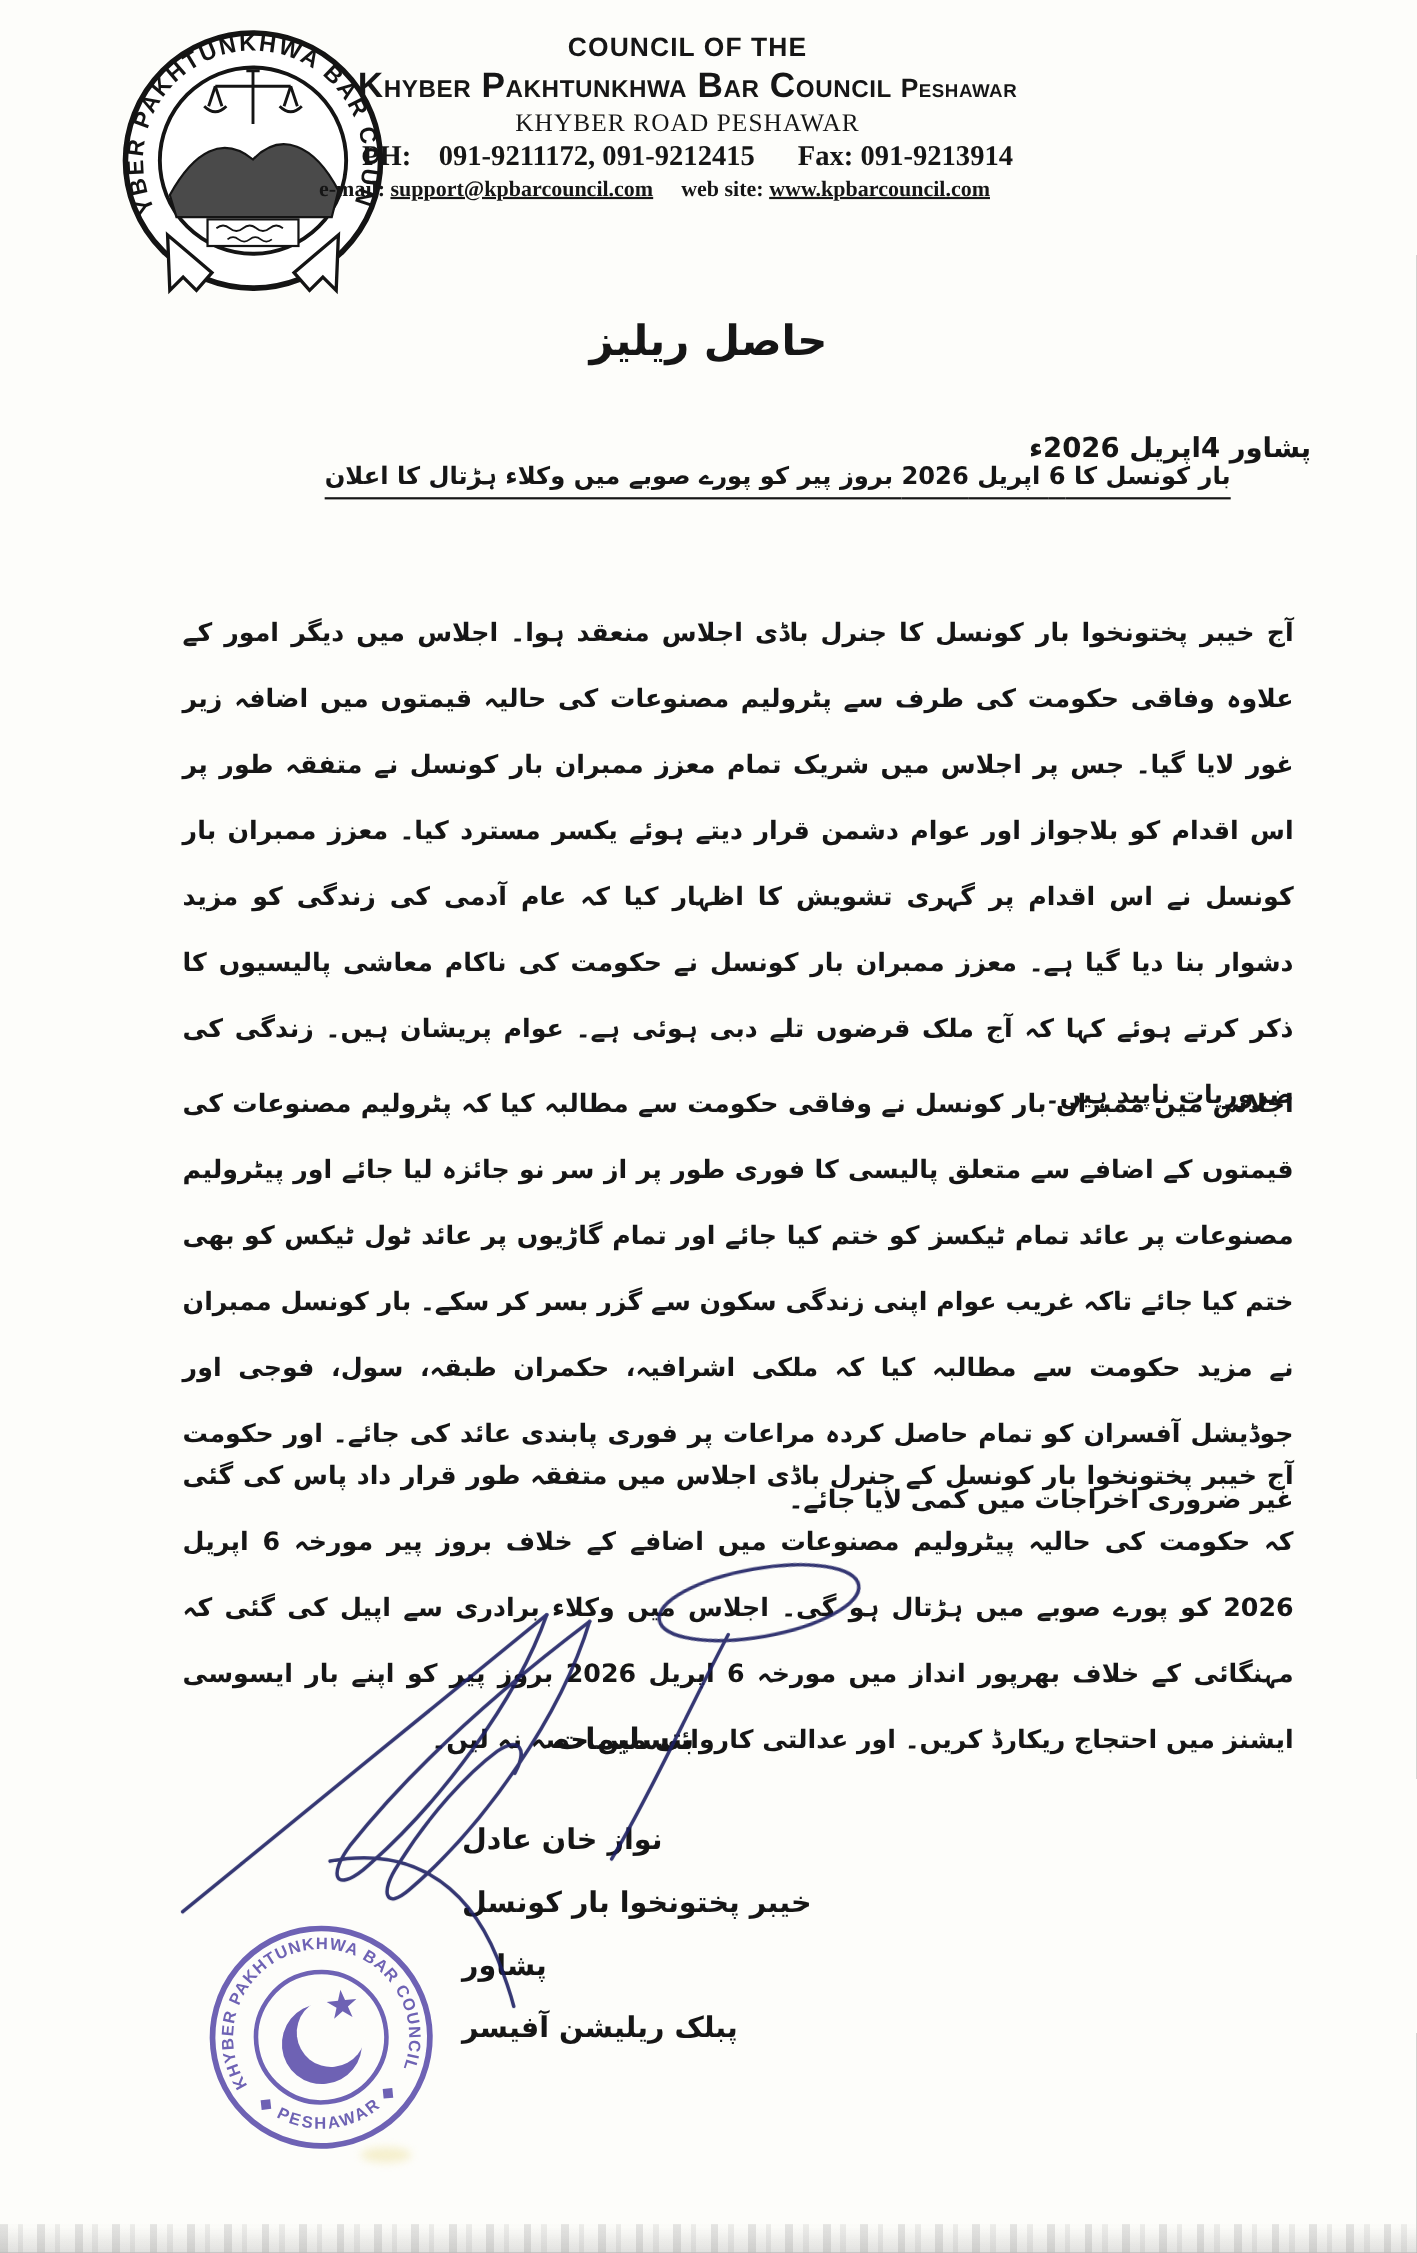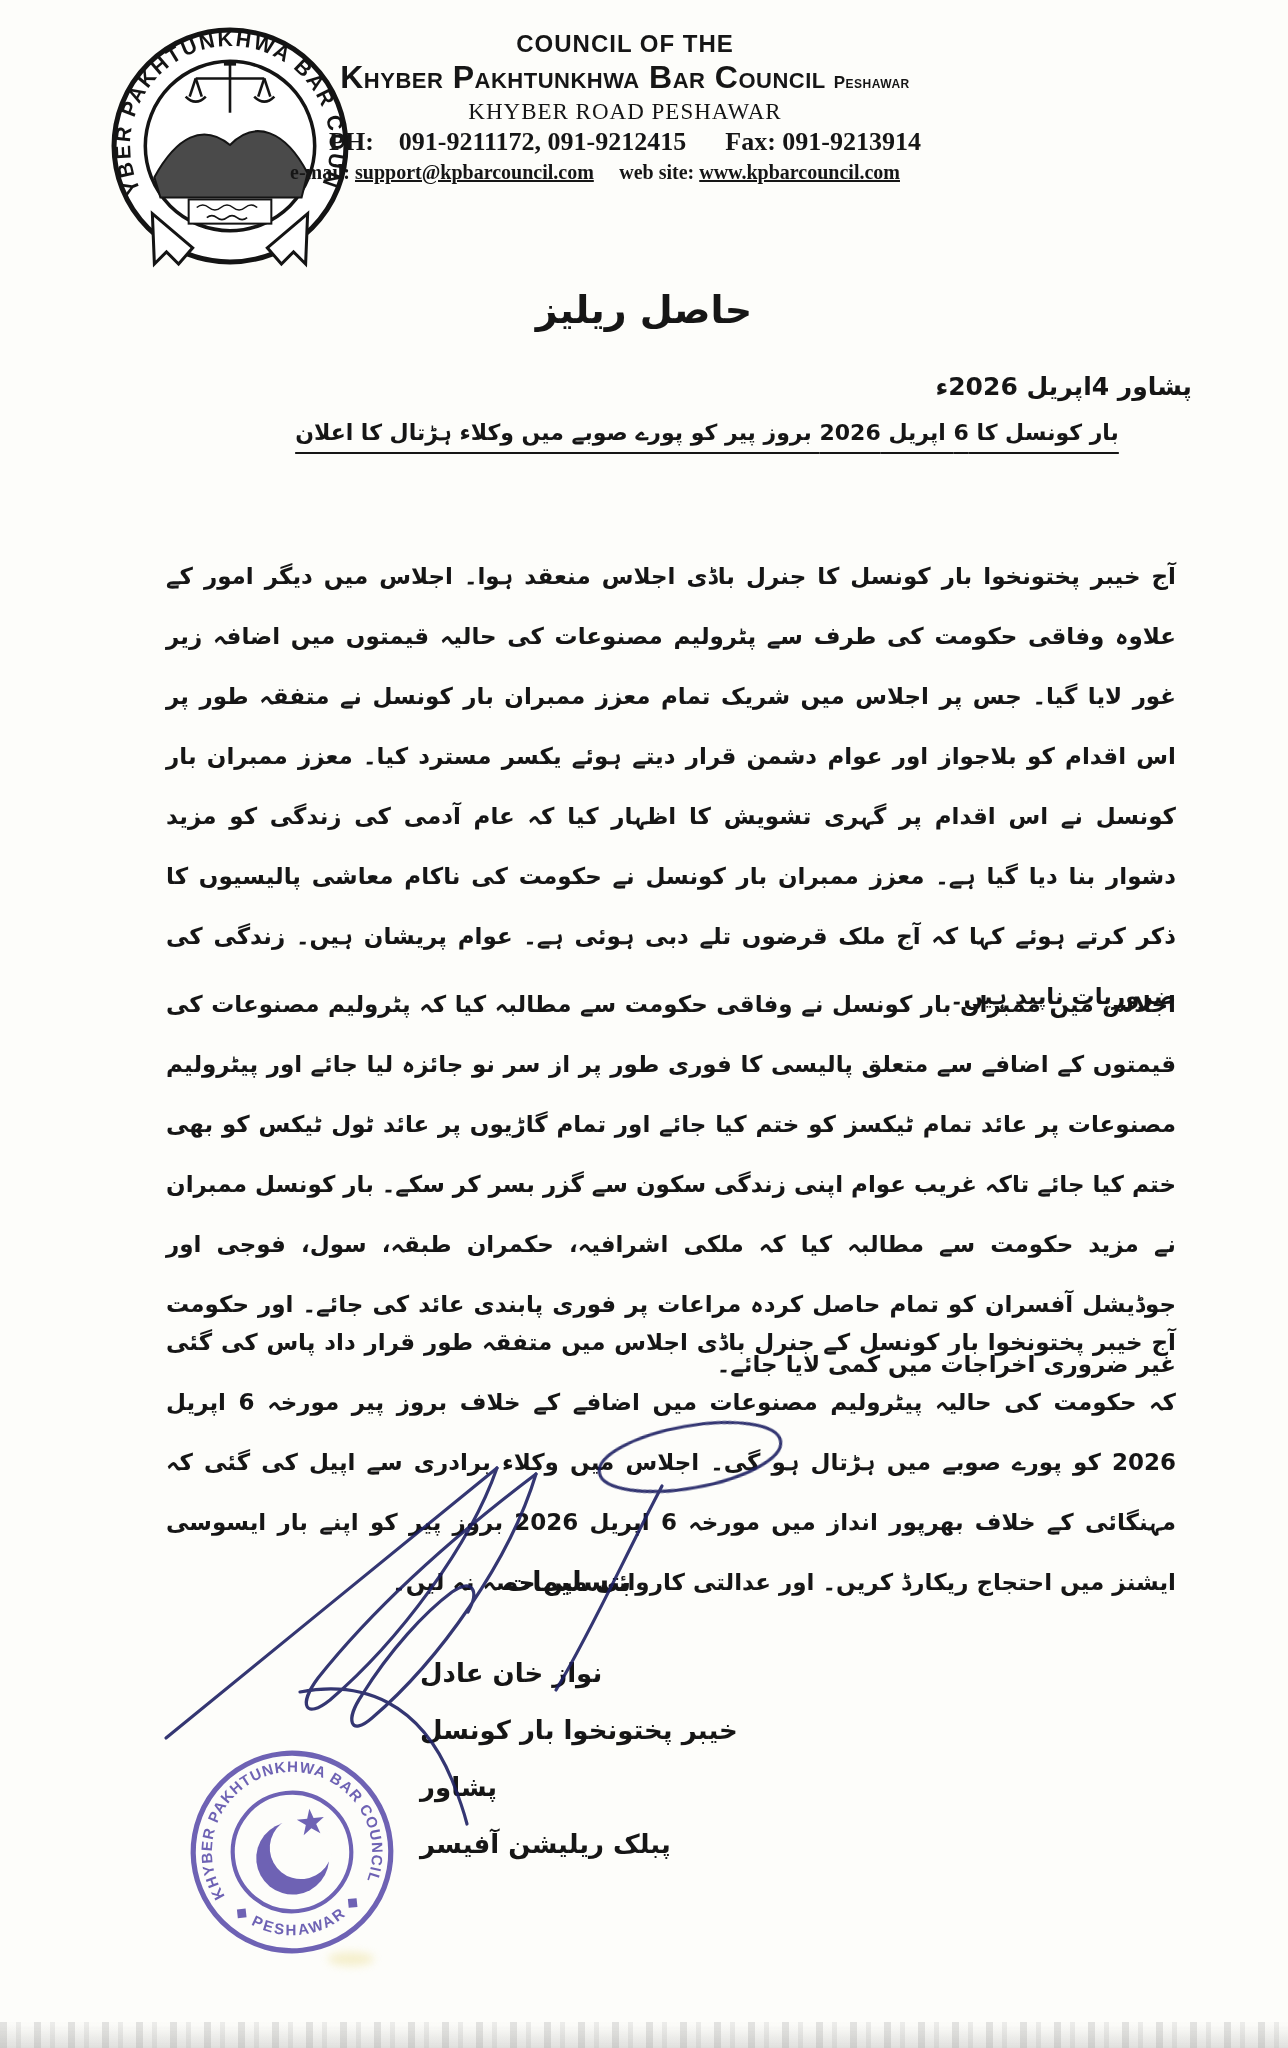--- a/index.html
+++ b/index.html
@@ -6,32 +6,32 @@
   .page {
     position:relative; width:1288px; height:2048px; margin:0 auto;
     background:#fdfdfa; overflow:hidden;
     font-family:"Liberation Sans", sans-serif; color:#161616;
   }
   
   .logo { position:absolute; left:108px; top:24px; width:244px; height:244px; }
   .head-text { position:absolute; left:280px; top:30px; width:690px; text-align:center; }
   .office-line { font-weight:bold; font-size:24px; letter-spacing:1px; }
   .org-line  { font-weight:bold; font-size:32px; font-variant:small-caps; letter-spacing:0.5px; margin-top:1px; white-space:nowrap; }
-  .org-city  { font-size:17px; font-variant:small-caps; margin-left:8px; }
+  .org-city  { font-size:24px; font-variant:small-caps; margin-left:8px; }
   .addr-line { font-family:"Liberation Serif", serif; font-weight:normal; font-size:23px; margin-top:3px; letter-spacing:1px; }
   .ph-line   { font-family:"Liberation Serif", serif; font-weight:bold; font-size:26px; margin-top:2px; }
   .ph-line .gap { display:inline-block; width:26px; }
   .mail-line { font-family:"Liberation Serif", serif; font-weight:bold; font-size:20px; margin-top:4px;
                display:flex; justify-content:space-between; padding:0 70px 0 10px; }
   .u { text-decoration:underline; }
   
   .urdu { font-family:"DejaVu Sans", sans-serif; direction:rtl; }
   .pr-title { position:absolute; left:0; right:0; top:288px; text-align:center;
               font-size:38px; font-weight:bold; }
-  .dateline { position:absolute; right:96px; top:372px; font-size:25px; font-weight:bold; }
+  .dateline { position:absolute; right:96px; top:392px; font-size:25px; font-weight:bold; }
   .headline { position:absolute; right:100px; top:420px; width:962px; text-align:center;
               font-size:22px; font-weight:bold; text-decoration:underline;
               text-underline-offset:12px; text-decoration-thickness:2px; }
   .para { position:absolute; left:150px; right:96px; margin:16px; font-size:23px; font-weight:bold;
           line-height:60px; text-align:justify; text-align-last:right; }
   .p1 { top:530px; } .p2 { top:958px; } .p3 { top:1296px; }
   .closing  { position:absolute; left:505px; top:1566px; font-size:27px; font-weight:bold; }
   .sig-block{ position:absolute; left:420px; top:1645px; width:360px; text-align:left;
               font-size:26px; font-weight:bold; line-height:57px; }
   

